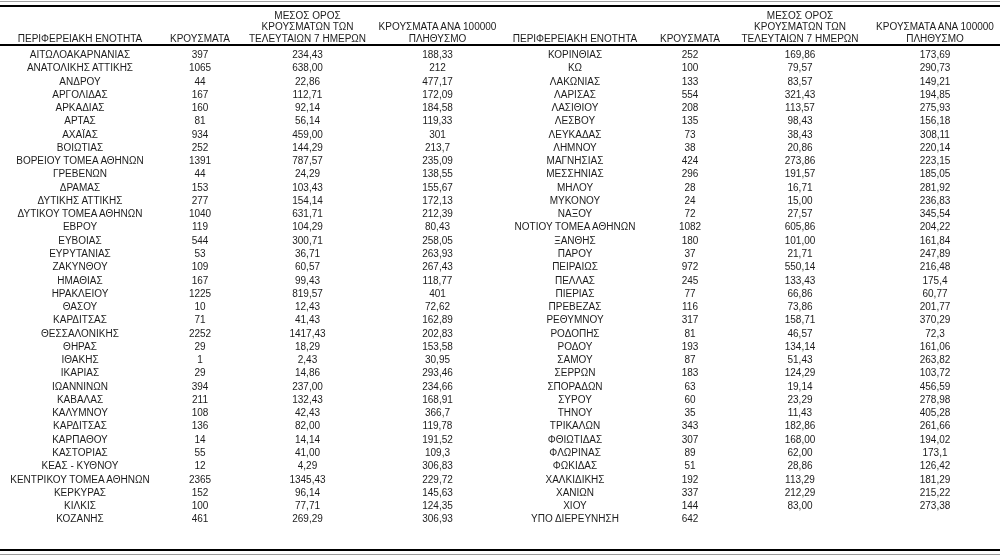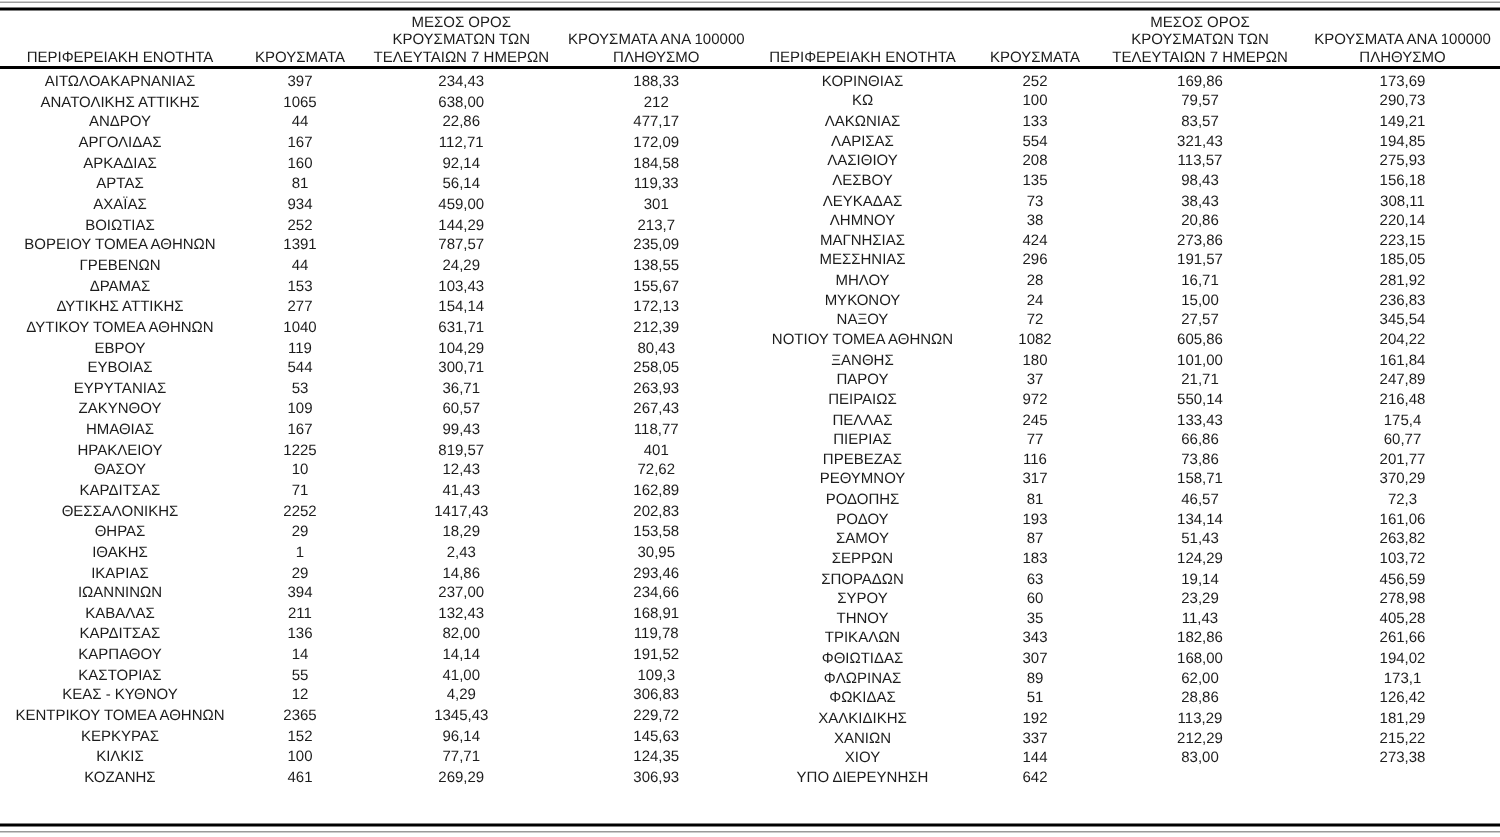--- a/index.html
+++ b/index.html
@@ -216,20 +216,26 @@
             <td>237,00</td>
             <td>234,66</td>
           </tr>
           <tr>
             <td>ΚΑΒΑΛΑΣ</td>
             <td>211</td>
             <td>132,43</td>
             <td>168,91</td>
           </tr>
           <tr>
+            <td>ΚΑΛΥΜΝΟΥ</td>
+            <td>108</td>
+            <td>42,43</td>
+            <td>366,7</td>
+          </tr>
+          <tr>
             <td>ΚΑΡΔΙΤΣΑΣ</td>
             <td>136</td>
             <td>82,00</td>
             <td>119,78</td>
           </tr>
           <tr>
             <td>ΚΑΡΠΑΘΟΥ</td>
             <td>14</td>
             <td>14,14</td>
             <td>191,52</td>

